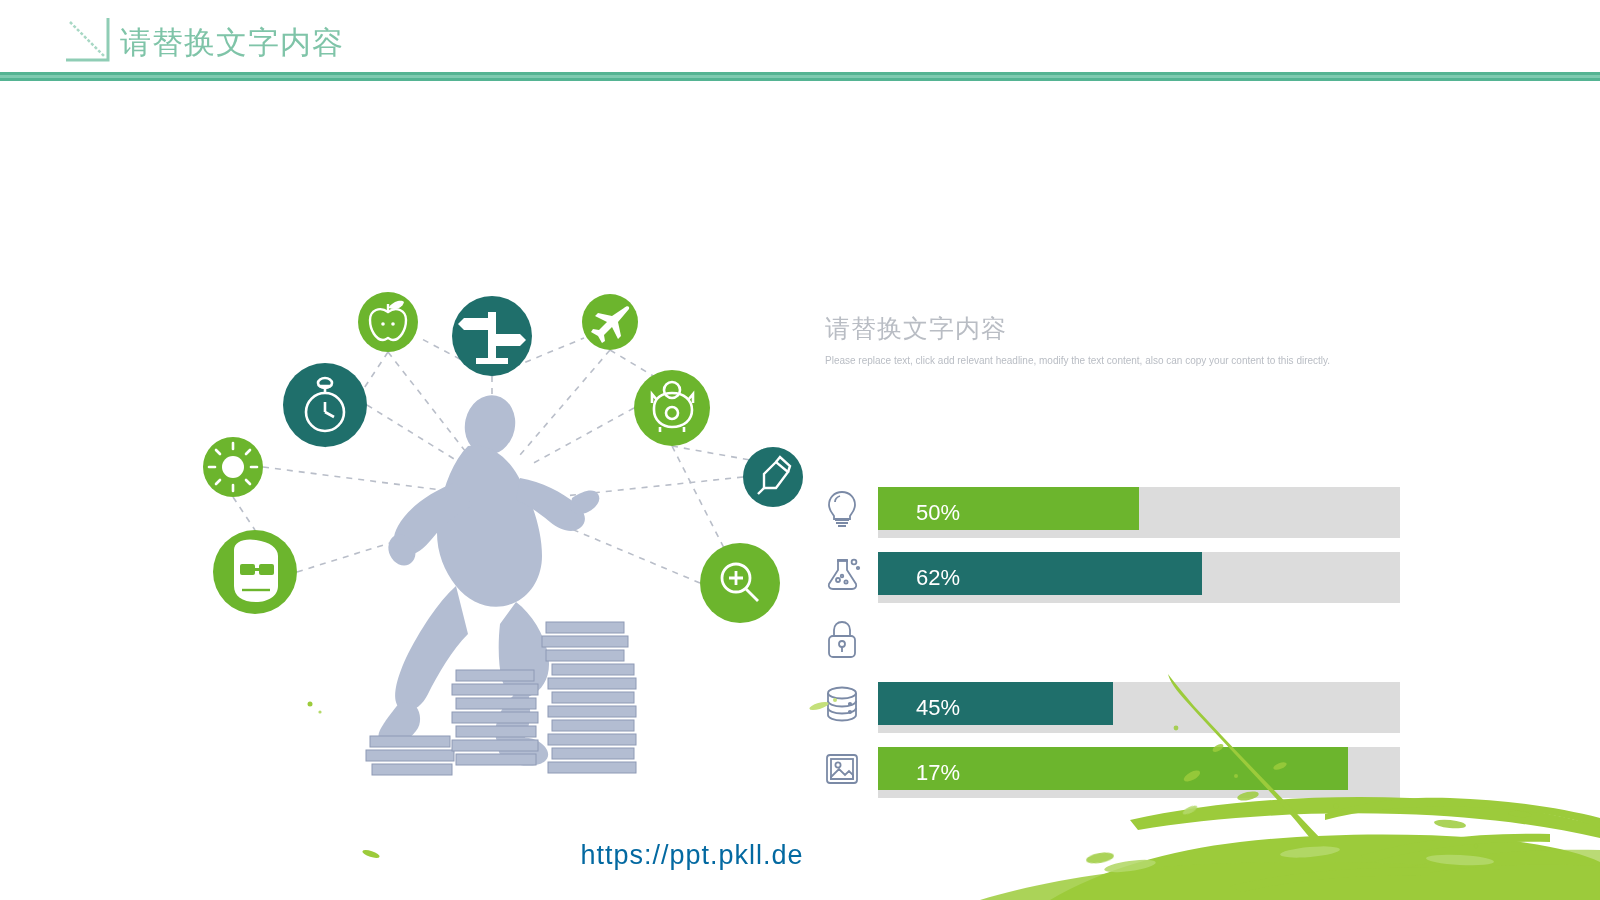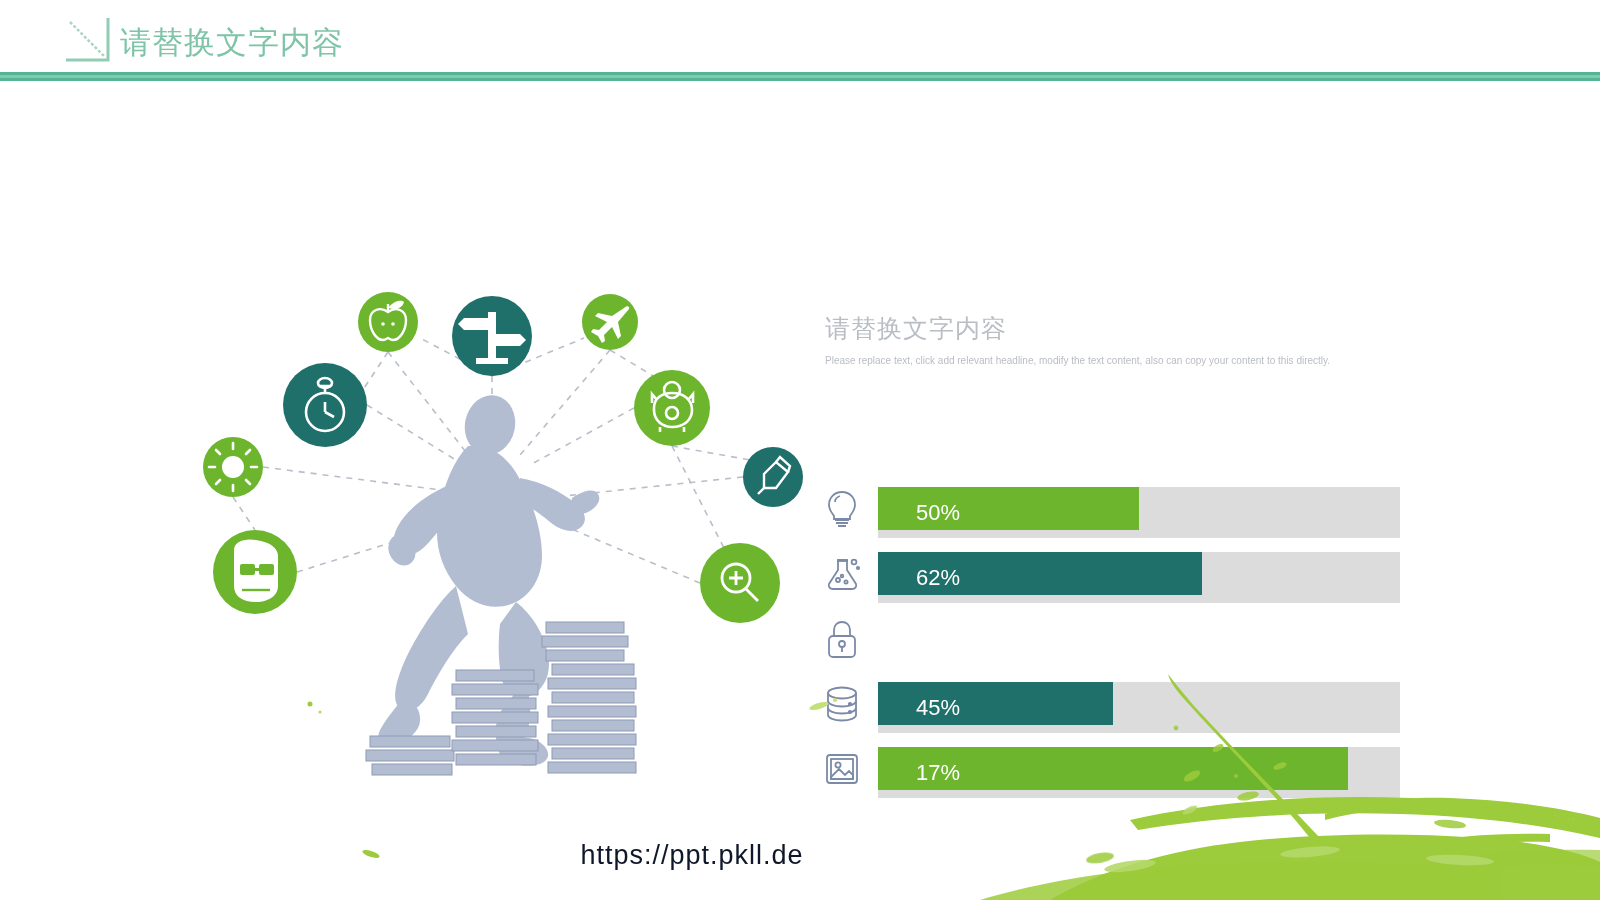--- a/index.html
+++ b/index.html
@@ -115,21 +115,21 @@
     pointer-events: none;
   }
 
   
   .watermark {
     position: absolute;
     left: 0; top: 840px;
     width: 1384px;
     text-align: center;
     font-size: 27px;
-    color: #0f172a;
+    color: #0369a1;
     letter-spacing: 1px;
   }
 </style>
 </head>
 <body>
 
 <div class="header">
   <svg class="header-arrow-icon" viewBox="0 0 46 46">
     <path d="M2 44 L44 44 L44 2" fill="none" stroke="#8fcdb5" stroke-width="3"></path>
     <path d="M6 6 L40 40" fill="none" stroke="#a8d8c5" stroke-width="2.5" stroke-dasharray="3 2"></path>

